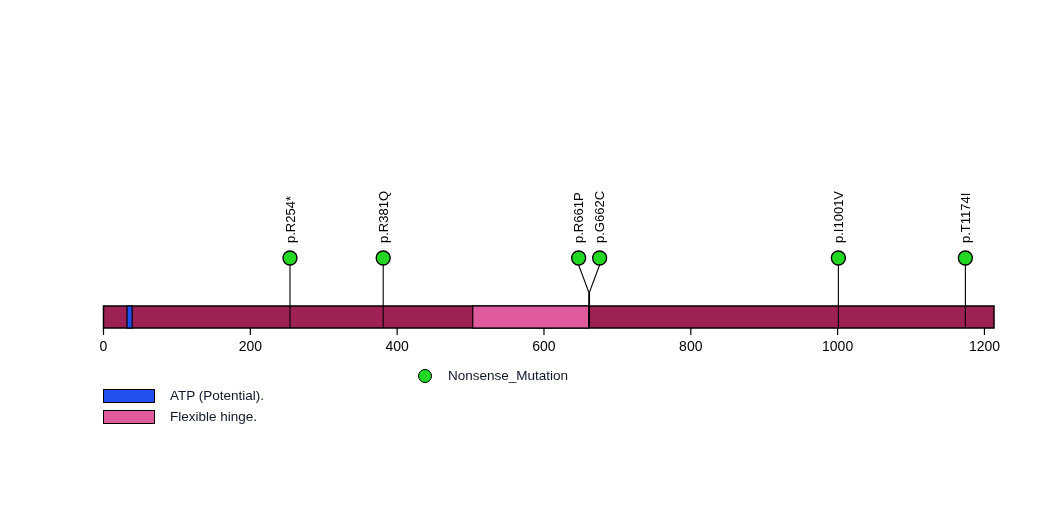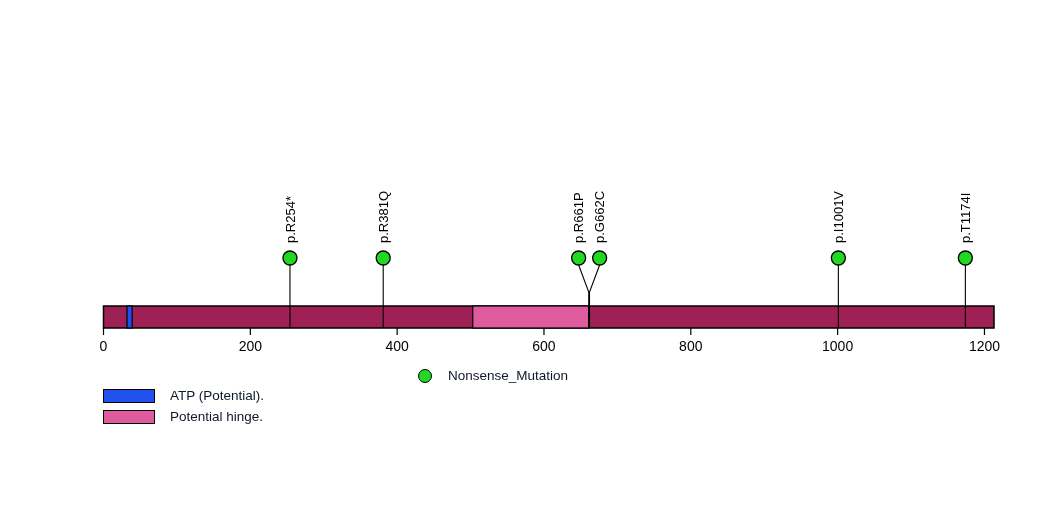--- a/index.html
+++ b/index.html
@@ -96,21 +96,21 @@
       <text x="965.3689200329761" y="243" dy="0.35em" transform="rotate(-90 965.3689200329761 243)" text-anchor="start" font-size="13" fill="#000" font-family="&quot;Liberation Sans&quot;, sans-serif">p.T1174I</text>
     </svg>
 
   <div class="legend legend-domains">
     <div class="legend-row">
       <span class="swatch" style="background: rgb(32, 80, 238);"></span>
       <span class="legend-text">ATP (Potential).</span>
     </div>
     <div class="legend-row">
       <span class="swatch" style="background: rgb(223, 91, 158);"></span>
-      <span class="legend-text">Potential hinge.</span>
+      <span class="legend-text">Flexible hinge.</span>
     </div>
   </div>
 
   <div class="legend legend-mutations">
     <div class="legend-row">
       <span class="dot" style="background: rgb(34, 216, 34);"></span>
       <span class="legend-text">Nonsense_Mutation</span>
     </div>
   </div>
 

